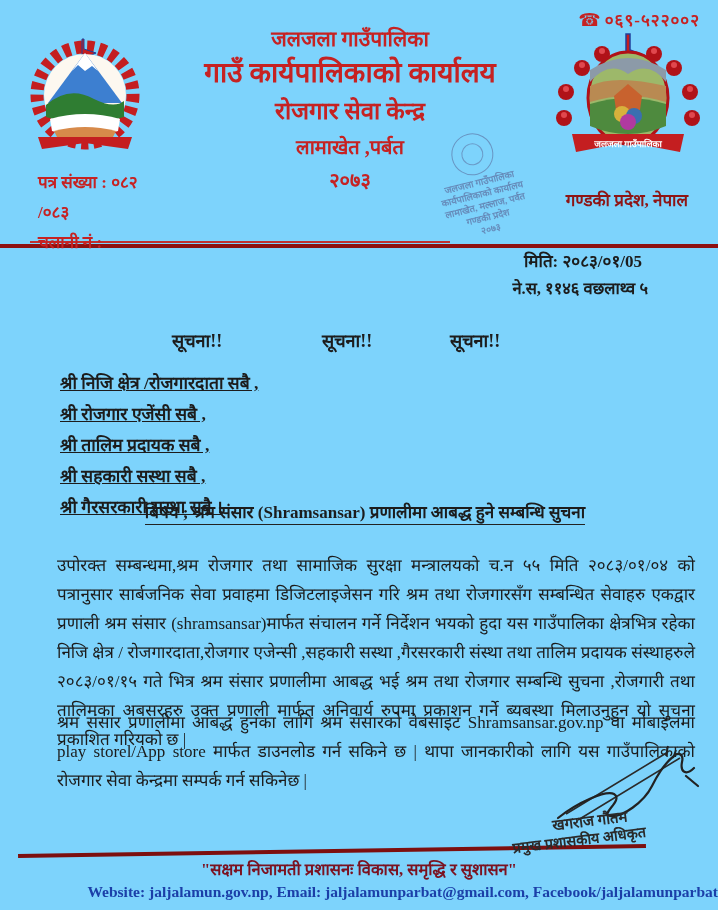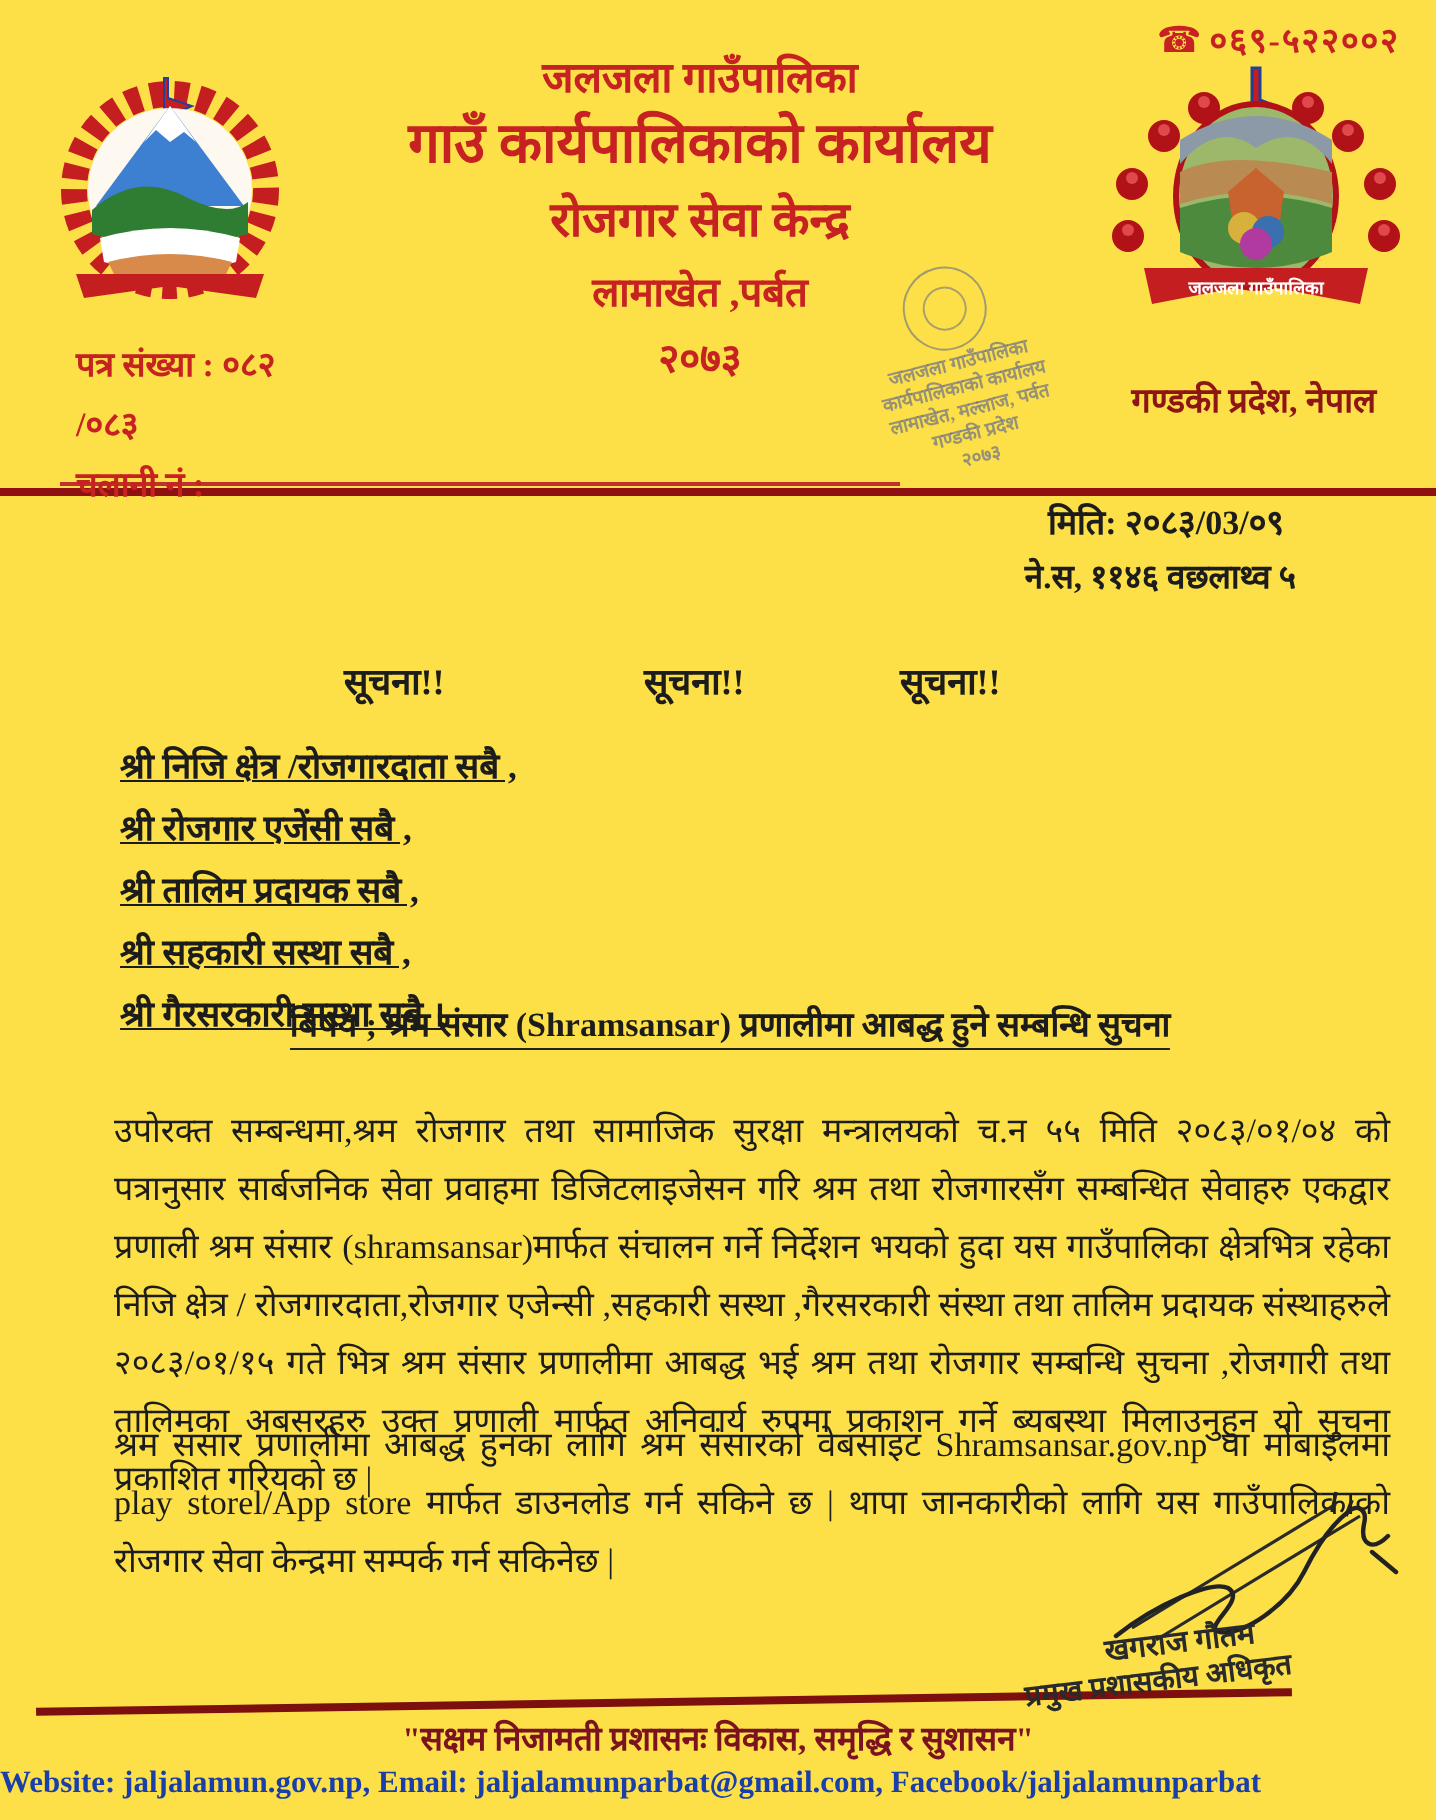--- a/index.html
+++ b/index.html
@@ -1,21 +1,21 @@
 <!DOCTYPE html>
 <html><head>
 <meta charset="utf-8">
 <style>
   * { margin:0; padding:0; box-sizing:border-box; }
   html,body { background:#e8e8e8; }
   .page {
     position:relative;
     width:718px; height:910px;
     margin:0 auto;
-    background:#fde047;
+    background:#7dd3fc;
     overflow:hidden;
     font-family:"Liberation Serif","DejaVu Sans",serif;
     color:#1c1c1c;
   }
   .abs { position:absolute; }
 
   
   .phone { top:8px; right:18px; font-size:17px; font-weight:bold; color:#c62222; letter-spacing:1px; }
   .phone .glyph { font-size:18px; margin-right:3px; }
 
@@ -82,21 +82,21 @@
 
   
   .sig-svg { top:742px; left:548px; width:162px; height:92px; z-index:3; }
   .sig-name { top:810px; left:552px; font-size:15px; font-weight:bold; transform:rotate(-7deg); color:#2a2a2a; z-index:3; }
   .sig-title { top:829px; left:512px; font-size:14.5px; font-weight:bold; transform:rotate(-7deg); color:#2a2a2a; z-index:4; }
 
   .rule-bottom { top:849px; left:18px; width:628px; height:4px; background:#7d0f0f; transform:rotate(-0.9deg); z-index:3; }
 
   
   .motto { top:857px; left:0; width:718px; text-align:center; font-size:16.5px; font-weight:bold; color:#7b1220; z-index:3; }
-  .contact { top:883px; left:0; width:718px; text-align:left; font-size:15.5px; font-weight:bold; color:#1b3fa8; z-index:3; }
+  .contact { top:883px; left:0; width:718px; text-align:right; font-size:15.5px; font-weight:bold; color:#1b3fa8; z-index:3; }
 </style>
 </head>
 <body>
 
 <div class="page">
 
   <div class="abs phone">
     <span class="glyph">☎</span><span>०६९-५२२००२</span>
   </div>
 
@@ -173,21 +173,21 @@
     <div>जलजला गाउँपालिका</div>
     <div>कार्यपालिकाको कार्यालय</div>
     <div>लामाखेत, मल्लाज, पर्वत</div>
     <div>गण्डकी प्रदेश</div>
     <div>२०७३</div>
   </div>
 
   <div class="abs rule-thin"></div>
   <div class="abs rule-thick"></div>
 
-  <div class="abs miti">मिति: २०८३/03/०९</div>
+  <div class="abs miti">मिति: २०८३/०१/05</div>
   <div class="abs nepal-sambat">ने.स, ११४६ वछलाथ्व ५</div>
 
   <div class="abs notice n1">सूचना!!</div>
   <div class="abs notice n2">सूचना!!</div>
   <div class="abs notice n3">सूचना!!</div>
 
   <div class="abs addr-list">
     <div>श्री निजि क्षेत्र /रोजगारदाता सबै ,</div>
     <div>श्री रोजगार एजेंसी सबै ,</div>
     <div>श्री तालिम प्रदायक सबै ,</div>

